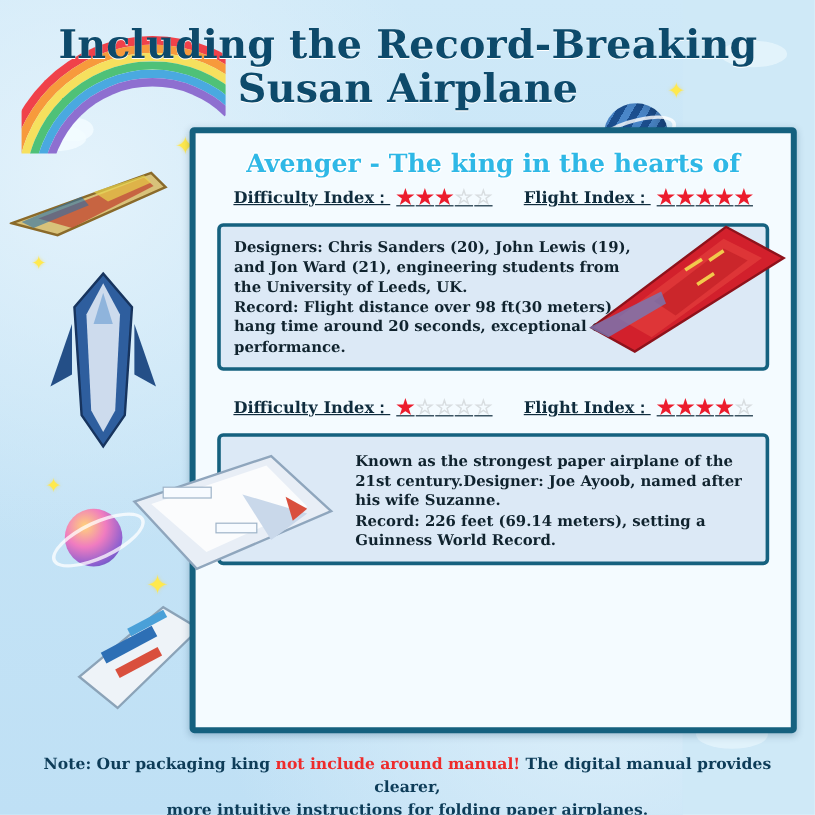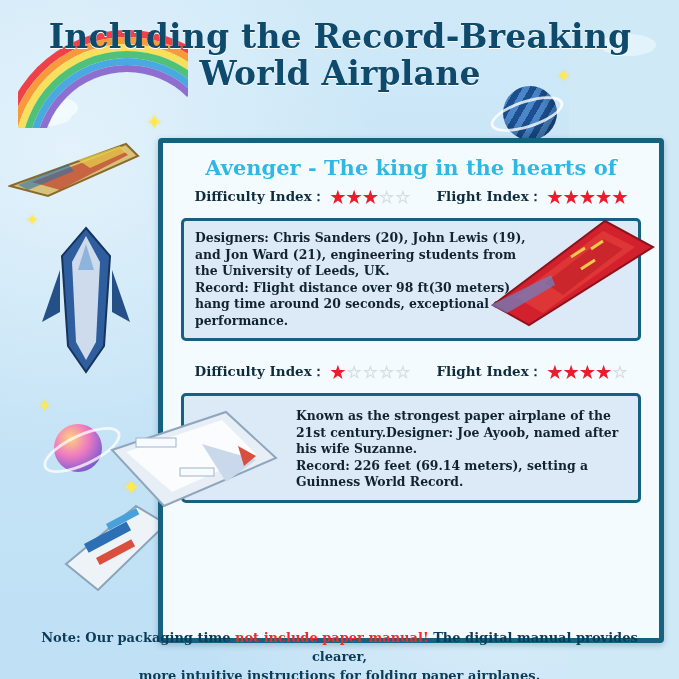--- a/index.html
+++ b/index.html
@@ -63,21 +63,21 @@
     font-size: 33px;
     line-height: 37px;
     letter-spacing: .2px;
     text-shadow: 0 1px 0 #ffffff;
   }
 
   
   .card {
     position: absolute;
     left: 158px;
-    top: 138px;
+    top: 106px;
     width: 496px;
     height: 495px;
     background: #f4fbff;
     border: 5px solid #15617f;
     border-radius: 4px;
     box-shadow: 0 2px 6px rgba(10,60,90,.25);
   }
 
   .plane-title {
     margin: 12px 14px 2px 14px;
@@ -93,20 +93,21 @@
   .index-row {
     display: flex;
     justify-content: center;
     align-items: center;
     gap: 26px;
     margin-top: 8px;
     font-family: "DejaVu Serif", serif;
     font-weight: bold;
     font-size: 13.5px;
     color: #0f2c3d;
+    text-decoration: underline;
   }
   .index-group {
     display: flex;
     align-items: center;
     gap: 5px;
   }
   .stars {
     display: inline-flex;
     gap: 1px;
     font-size: 17px;
@@ -198,21 +199,21 @@
     <div class="band" style="width:240px;height:240px;border-width:7px;border-top-color:#f0414a;border-left-color:#f0414a;left:-18px;top:22px;"></div>
     <div class="band" style="width:226px;height:226px;border-width:7px;border-top-color:#f79a3c;border-left-color:#f79a3c;left:-11px;top:29px;"></div>
     <div class="band" style="width:212px;height:212px;border-width:7px;border-top-color:#f6e05e;border-left-color:#f6e05e;left:-4px;top:36px;"></div>
     <div class="band" style="width:198px;height:198px;border-width:7px;border-top-color:#4fc178;border-left-color:#4fc178;left:3px;top:43px;"></div>
     <div class="band" style="width:184px;height:184px;border-width:7px;border-top-color:#4aa9e0;border-left-color:#4aa9e0;left:10px;top:50px;"></div>
     <div class="band" style="width:170px;height:170px;border-width:7px;border-top-color:#8e6fd0;border-left-color:#8e6fd0;left:17px;top:57px;"></div>
   </div>
 
   <div class="title">
     <div>Including the Record-Breaking</div>
-    <div>World Airplane</div>
+    <div>Susan Airplane</div>
   </div>
 
   <div style="position:absolute;right:12px;top:86px;width:54px;height:54px;border-radius:50%;background:repeating-linear-gradient(120deg,#1c4f8f 0 6px,#4a86c8 6px 12px);box-shadow:inset -6px -6px 12px rgba(0,0,0,.25);"></div>
   <div style="position:absolute;right:4px;top:100px;width:70px;height:22px;border-radius:50%;border:3px solid rgba(255,255,255,.8);transform:rotate(-18deg);"></div>
 
   <div class="art" style="left:8px;top:138px;width:132px;height:62px;">
     <svg width="132" height="62" viewBox="0 0 132 62">
       <polygon points="2,48 118,6 130,18 40,58" fill="#d8c27a" stroke="#8a6a2a" stroke-width="2"></polygon>
       <polygon points="24,44 112,10 120,17 52,52" fill="#c2442f" opacity=".75"></polygon>
       <polygon points="10,47 60,26 66,33 20,52" fill="#2a6fa8" opacity=".6"></polygon>
@@ -331,18 +332,18 @@
           <rect x="30" y="28" width="40" height="9" fill="#f7fbff" stroke="#9fb4c8"></rect>
           <rect x="74" y="58" width="34" height="8" fill="#f7fbff" stroke="#9fb4c8"></rect>
         </svg>
       </div>
     </div>
 
   </div>
 
   <div class="note">
     <div>
-      <span>Note: Our packaging time </span><span class="hl">not include paper manual!</span><span> The digital manual provides clearer,</span>
+      <span>Note: Our packaging king </span><span class="hl">not include around manual!</span><span> The digital manual provides clearer,</span>
     </div>
     <div>more intuitive instructions for folding paper airplanes.</div>
   </div>
 
 </div>
 
 </body></html>

